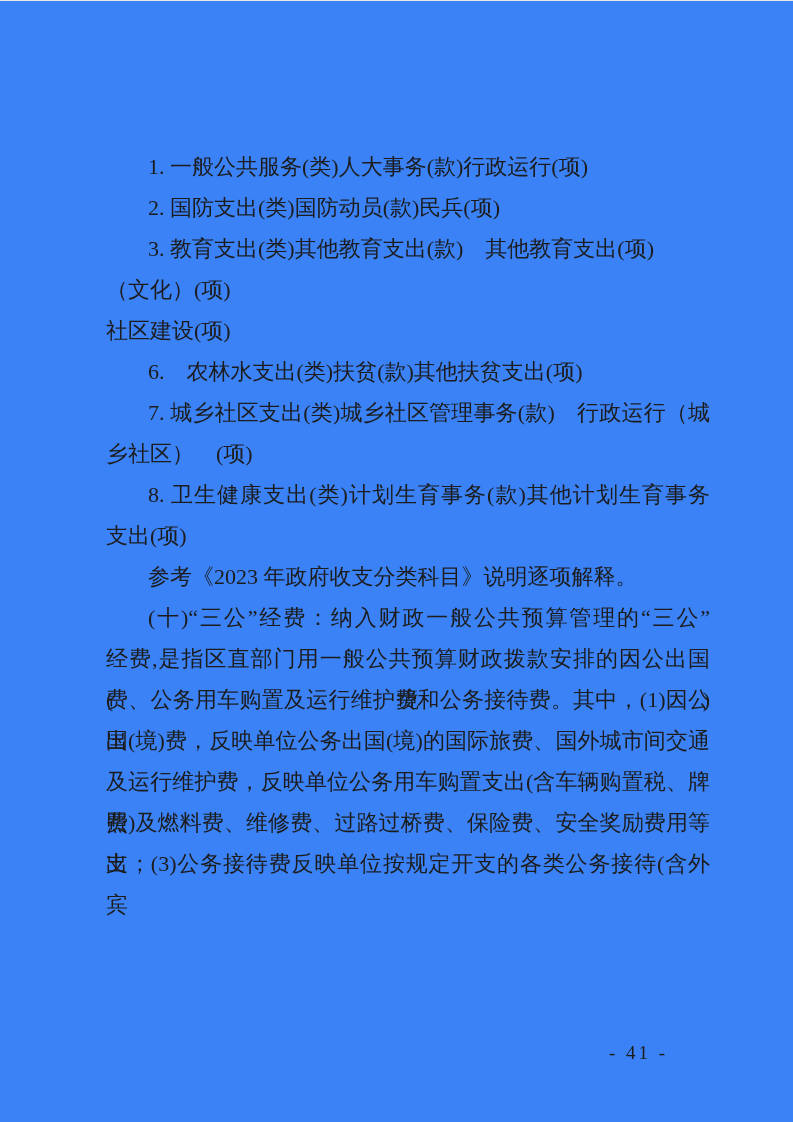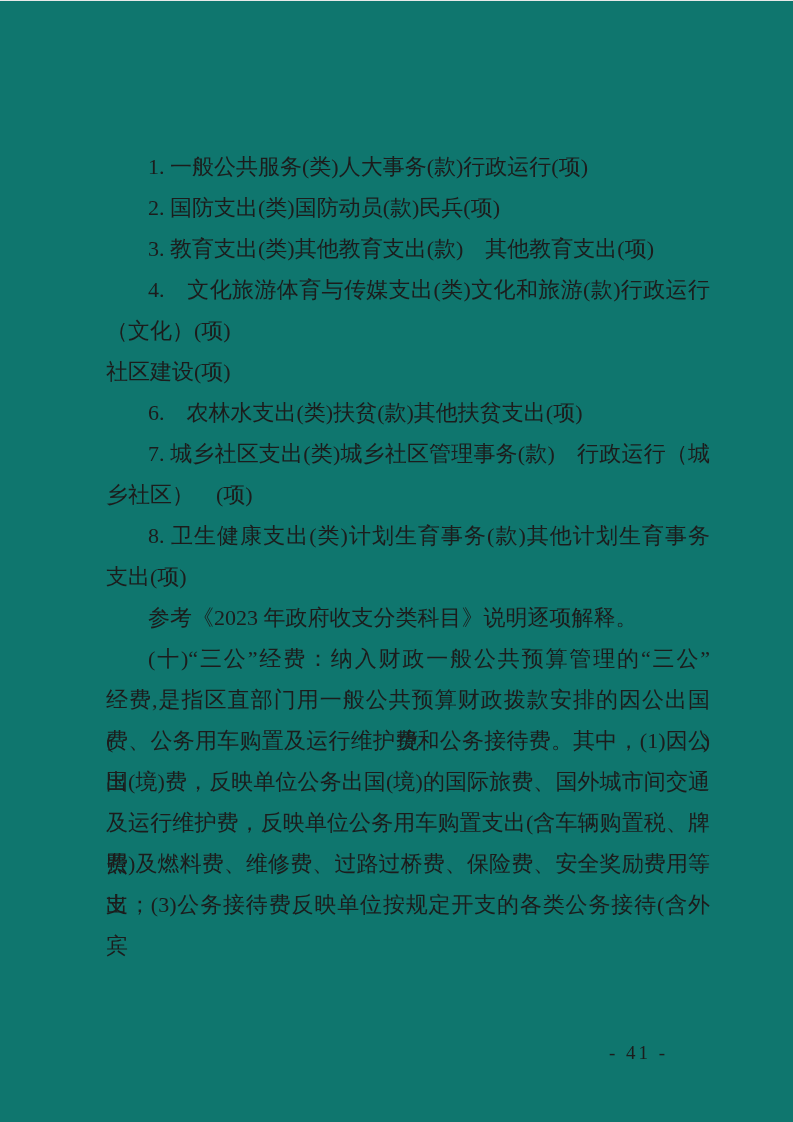--- a/index.html
+++ b/index.html
@@ -4,21 +4,21 @@
 <style>
   html, body {
     margin: 0;
     padding: 0;
     background: #ffffff;
   }
   .page {
     position: relative;
     width: 793px;
     height: 1122px;
-    background: #0f766e;
+    background: #3b82f6;
     overflow: hidden;
     font-family: "Liberation Serif", "DejaVu Serif", serif;
     color: #1c1c1c;
     border-top: 1px solid #e9e9e9;
     box-sizing: border-box;
     text-decoration: underline;
   }
   .text-block {
     position: absolute;
     left: 106px;
@@ -50,21 +50,20 @@
   }
 </style>
 </head>
 <body>
 
 <div class="page">
   <div class="text-block">
       <div class="line indent">1. 一般公共服务(类)人大事务(款)行政运行(项)</div>
       <div class="line indent">2. 国防支出(类)国防动员(款)民兵(项)</div>
       <div class="line indent">3. 教育支出(类)其他教育支出(款)　其他教育支出(项)</div>
-      <div class="line indent justify">4.　文化旅游体育与传媒支出(类)文化和旅游(款)行政运行</div>
       <div class="line">（文化）(项)</div>
       <div class="line">社区建设(项)</div>
       <div class="line indent">6.　农林水支出(类)扶贫(款)其他扶贫支出(项)</div>
       <div class="line indent justify">7. 城乡社区支出(类)城乡社区管理事务(款)　行政运行（城</div>
       <div class="line">乡社区）　(项)</div>
       <div class="line indent justify">8. 卫生健康支出(类)计划生育事务(款)其他计划生育事务</div>
       <div class="line">支出(项)</div>
       <div class="line indent">参考《2023 年政府收支分类科目》说明逐项解释。</div>
       <div class="line indent justify">(十)“三公”经费：纳入财政一般公共预算管理的“三公”</div>
       <div class="line justify">经费,是指区直部门用一般公共预算财政拨款安排的因公出国(境)</div>

